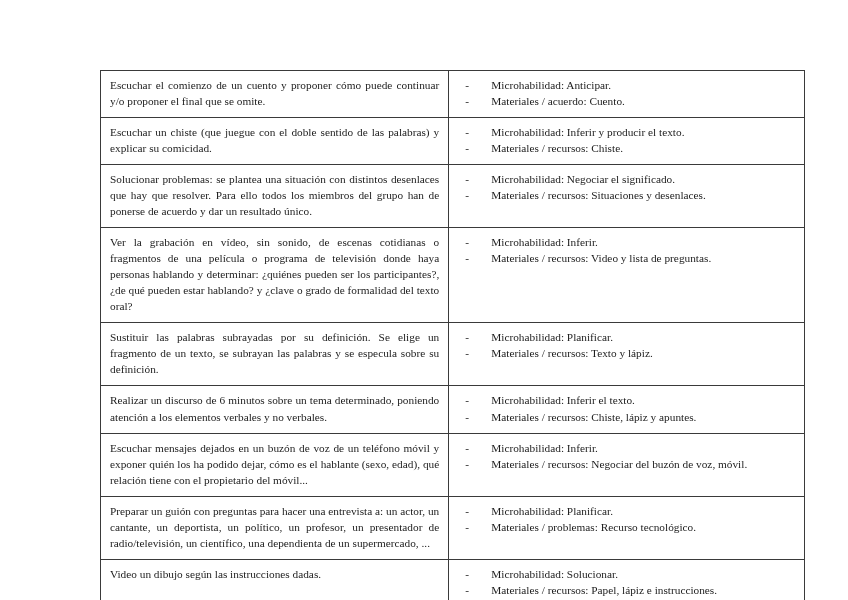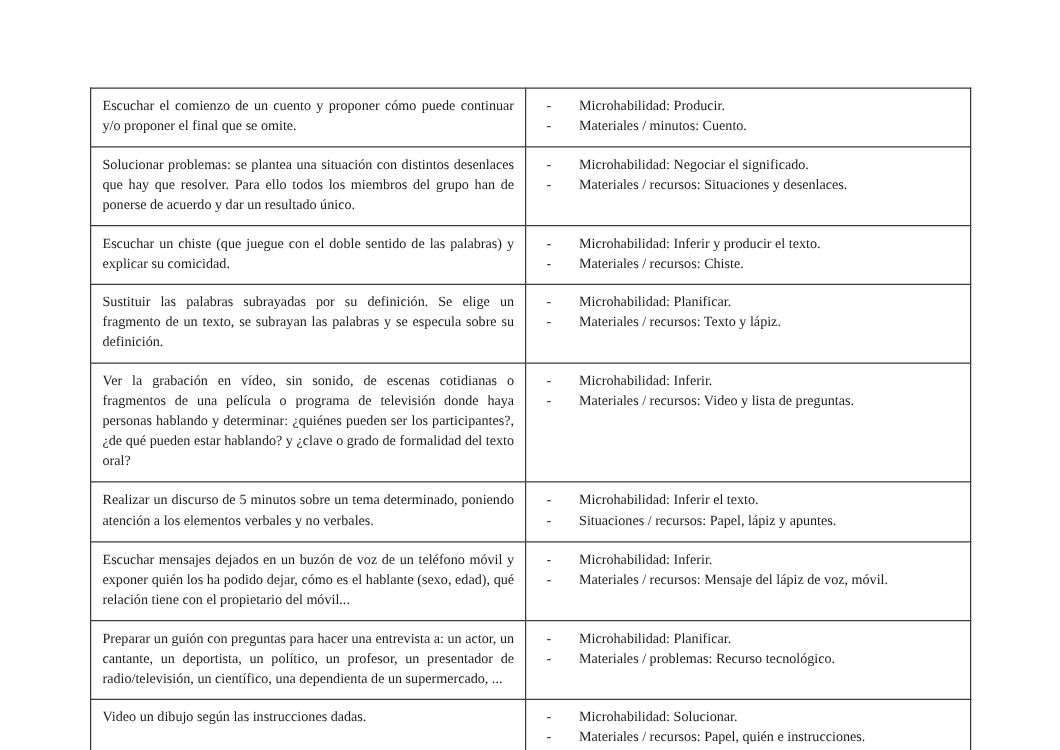--- a/index.html
+++ b/index.html
@@ -11,20 +11,21 @@
     width: 848px;
     height: 600px;
     position: relative;
     font-family: "Liberation Serif", serif;
     color: #1c1c1c;
   }
   .page {
     position: absolute;
     inset: 0;
     background: #ffffff;
+    margin-left: 28px;
   }
   table.doc-table {
     position: absolute;
     left: 72px;
     top: 70px;
     width: 705px;
     border-collapse: collapse;
     table-layout: fixed;
   }
   table.doc-table td {
@@ -60,25 +61,41 @@
 <div class="page">
   <table class="doc-table">
     <tbody id="table-body">
   <tr>
     <td class="cell-left">
       <span class="activity-text">Escuchar el comienzo de un cuento y proponer cómo puede continuar y/o proponer el final que se omite.</span>
     </td>
     <td class="cell-right">
             <div class="detail-item">
               <span class="dash">-</span>
-              <span class="detail-text">Microhabilidad: Producir.</span>
-            </div>
-            <div class="detail-item">
-              <span class="dash">-</span>
-              <span class="detail-text">Materiales / minutos: Cuento.</span>
+              <span class="detail-text">Microhabilidad: Anticipar.</span>
+            </div>
+            <div class="detail-item">
+              <span class="dash">-</span>
+              <span class="detail-text">Materiales / acuerdo: Cuento.</span>
+            </div>
+          </td>
+  </tr>
+
+  <tr>
+    <td class="cell-left">
+      <span class="activity-text">Escuchar un chiste (que juegue con el doble sentido de las palabras) y explicar su comicidad.</span>
+    </td>
+    <td class="cell-right">
+            <div class="detail-item">
+              <span class="dash">-</span>
+              <span class="detail-text">Microhabilidad: Inferir y producir el texto.</span>
+            </div>
+            <div class="detail-item">
+              <span class="dash">-</span>
+              <span class="detail-text">Materiales / recursos: Chiste.</span>
             </div>
           </td>
   </tr>
 
   <tr>
     <td class="cell-left">
       <span class="activity-text">Solucionar problemas: se plantea una situación con distintos desenlaces que hay que resolver. Para ello todos los miembros del grupo han de ponerse de acuerdo y dar un resultado único.</span>
     </td>
     <td class="cell-right">
             <div class="detail-item">
@@ -87,30 +104,30 @@
             </div>
             <div class="detail-item">
               <span class="dash">-</span>
               <span class="detail-text">Materiales / recursos: Situaciones y desenlaces.</span>
             </div>
           </td>
   </tr>
 
   <tr>
     <td class="cell-left">
-      <span class="activity-text">Escuchar un chiste (que juegue con el doble sentido de las palabras) y explicar su comicidad.</span>
-    </td>
-    <td class="cell-right">
-            <div class="detail-item">
-              <span class="dash">-</span>
-              <span class="detail-text">Microhabilidad: Inferir y producir el texto.</span>
-            </div>
-            <div class="detail-item">
-              <span class="dash">-</span>
-              <span class="detail-text">Materiales / recursos: Chiste.</span>
+      <span class="activity-text">Ver la grabación en vídeo, sin sonido, de escenas cotidianas o fragmentos de una película o programa de televisión donde haya personas hablando y determinar: ¿quiénes pueden ser los participantes?, ¿de qué pueden estar hablando? y ¿clave o grado de formalidad del texto oral?</span>
+    </td>
+    <td class="cell-right">
+            <div class="detail-item">
+              <span class="dash">-</span>
+              <span class="detail-text">Microhabilidad: Inferir.</span>
+            </div>
+            <div class="detail-item">
+              <span class="dash">-</span>
+              <span class="detail-text">Materiales / recursos: Video y lista de preguntas.</span>
             </div>
           </td>
   </tr>
 
   <tr>
     <td class="cell-left">
       <span class="activity-text">Sustituir las palabras subrayadas por su definición. Se elige un fragmento de un texto, se subrayan las palabras y se especula sobre su definición.</span>
     </td>
     <td class="cell-right">
             <div class="detail-item">
@@ -119,62 +136,46 @@
             </div>
             <div class="detail-item">
               <span class="dash">-</span>
               <span class="detail-text">Materiales / recursos: Texto y lápiz.</span>
             </div>
           </td>
   </tr>
 
   <tr>
     <td class="cell-left">
-      <span class="activity-text">Ver la grabación en vídeo, sin sonido, de escenas cotidianas o fragmentos de una película o programa de televisión donde haya personas hablando y determinar: ¿quiénes pueden ser los participantes?, ¿de qué pueden estar hablando? y ¿clave o grado de formalidad del texto oral?</span>
+      <span class="activity-text">Realizar un discurso de 6 minutos sobre un tema determinado, poniendo atención a los elementos verbales y no verbales.</span>
+    </td>
+    <td class="cell-right">
+            <div class="detail-item">
+              <span class="dash">-</span>
+              <span class="detail-text">Microhabilidad: Inferir el texto.</span>
+            </div>
+            <div class="detail-item">
+              <span class="dash">-</span>
+              <span class="detail-text">Materiales / recursos: Chiste, lápiz y apuntes.</span>
+            </div>
+          </td>
+  </tr>
+
+  <tr>
+    <td class="cell-left">
+      <span class="activity-text">Escuchar mensajes dejados en un buzón de voz de un teléfono móvil y exponer quién los ha podido dejar, cómo es el hablante (sexo, edad), qué relación tiene con el propietario del móvil...</span>
     </td>
     <td class="cell-right">
             <div class="detail-item">
               <span class="dash">-</span>
               <span class="detail-text">Microhabilidad: Inferir.</span>
             </div>
             <div class="detail-item">
               <span class="dash">-</span>
-              <span class="detail-text">Materiales / recursos: Video y lista de preguntas.</span>
-            </div>
-          </td>
-  </tr>
-
-  <tr>
-    <td class="cell-left">
-      <span class="activity-text">Realizar un discurso de 5 minutos sobre un tema determinado, poniendo atención a los elementos verbales y no verbales.</span>
-    </td>
-    <td class="cell-right">
-            <div class="detail-item">
-              <span class="dash">-</span>
-              <span class="detail-text">Microhabilidad: Inferir el texto.</span>
-            </div>
-            <div class="detail-item">
-              <span class="dash">-</span>
-              <span class="detail-text">Situaciones / recursos: Papel, lápiz y apuntes.</span>
-            </div>
-          </td>
-  </tr>
-
-  <tr>
-    <td class="cell-left">
-      <span class="activity-text">Escuchar mensajes dejados en un buzón de voz de un teléfono móvil y exponer quién los ha podido dejar, cómo es el hablante (sexo, edad), qué relación tiene con el propietario del móvil...</span>
-    </td>
-    <td class="cell-right">
-            <div class="detail-item">
-              <span class="dash">-</span>
-              <span class="detail-text">Microhabilidad: Inferir.</span>
-            </div>
-            <div class="detail-item">
-              <span class="dash">-</span>
-              <span class="detail-text">Materiales / recursos: Mensaje del lápiz de voz, móvil.</span>
+              <span class="detail-text">Materiales / recursos: Negociar del buzón de voz, móvil.</span>
             </div>
           </td>
   </tr>
 
   <tr>
     <td class="cell-left">
       <span class="activity-text">Preparar un guión con preguntas para hacer una entrevista a: un actor, un cantante, un deportista, un político, un profesor, un presentador de radio/televisión, un científico, una dependienta de un supermercado, ...</span>
     </td>
     <td class="cell-right">
             <div class="detail-item">
@@ -192,19 +193,19 @@
     <td class="cell-left">
       <span class="activity-text">Video un dibujo según las instrucciones dadas.</span>
     </td>
     <td class="cell-right">
             <div class="detail-item">
               <span class="dash">-</span>
               <span class="detail-text">Microhabilidad: Solucionar.</span>
             </div>
             <div class="detail-item">
               <span class="dash">-</span>
-              <span class="detail-text">Materiales / recursos: Papel, quién e instrucciones.</span>
+              <span class="detail-text">Materiales / recursos: Papel, lápiz e instrucciones.</span>
             </div>
           </td>
   </tr>
 </tbody>
   </table>
 </div>
 
 </body></html>

